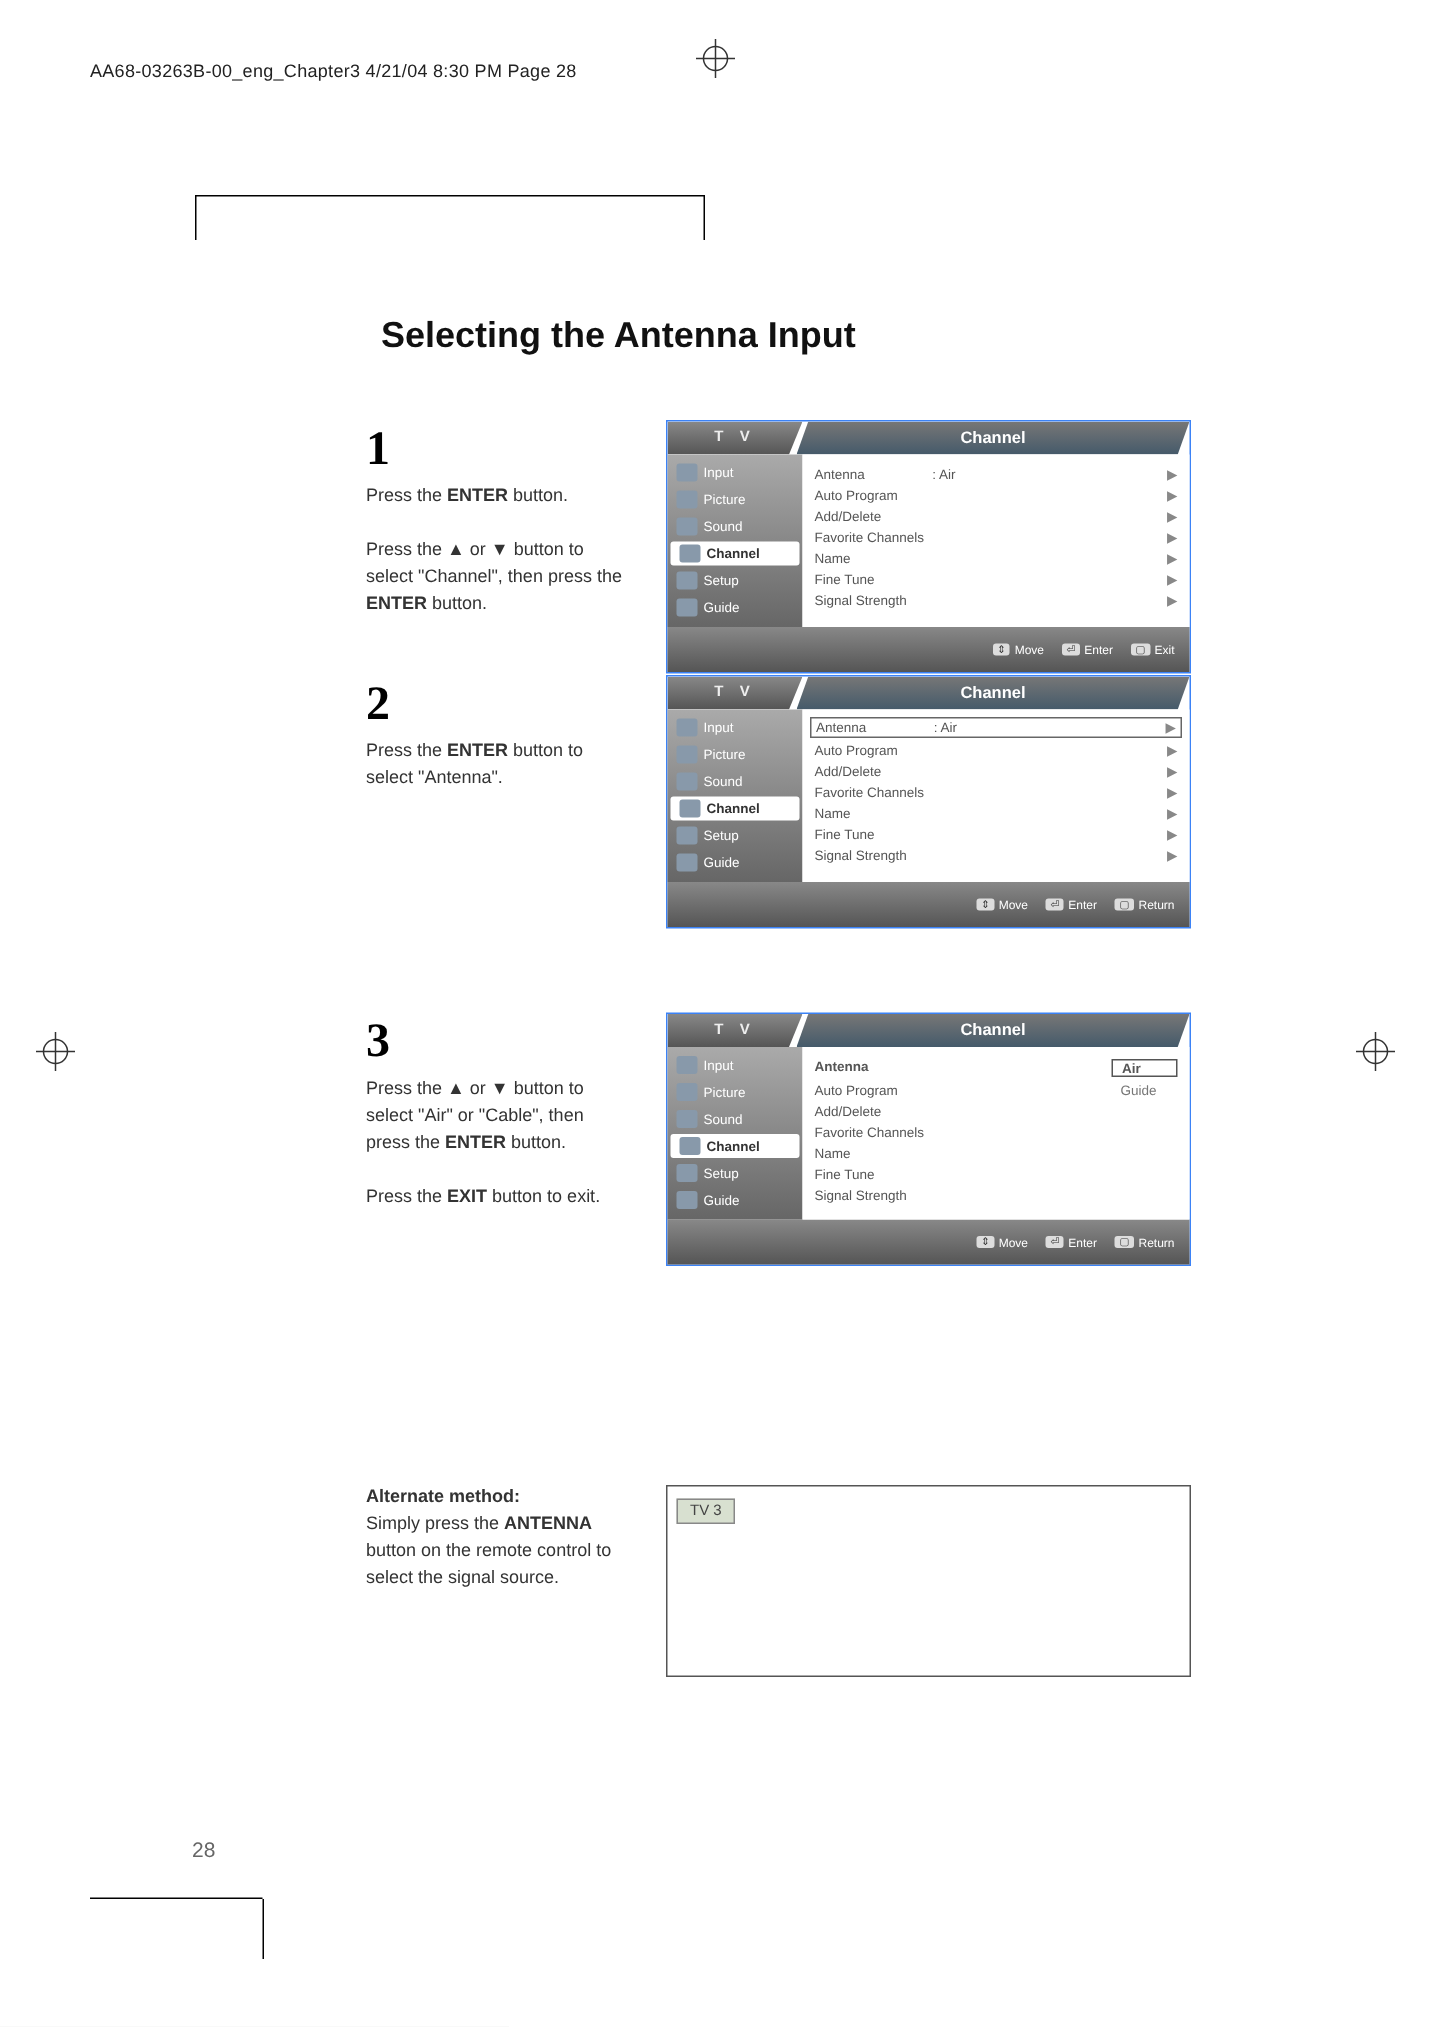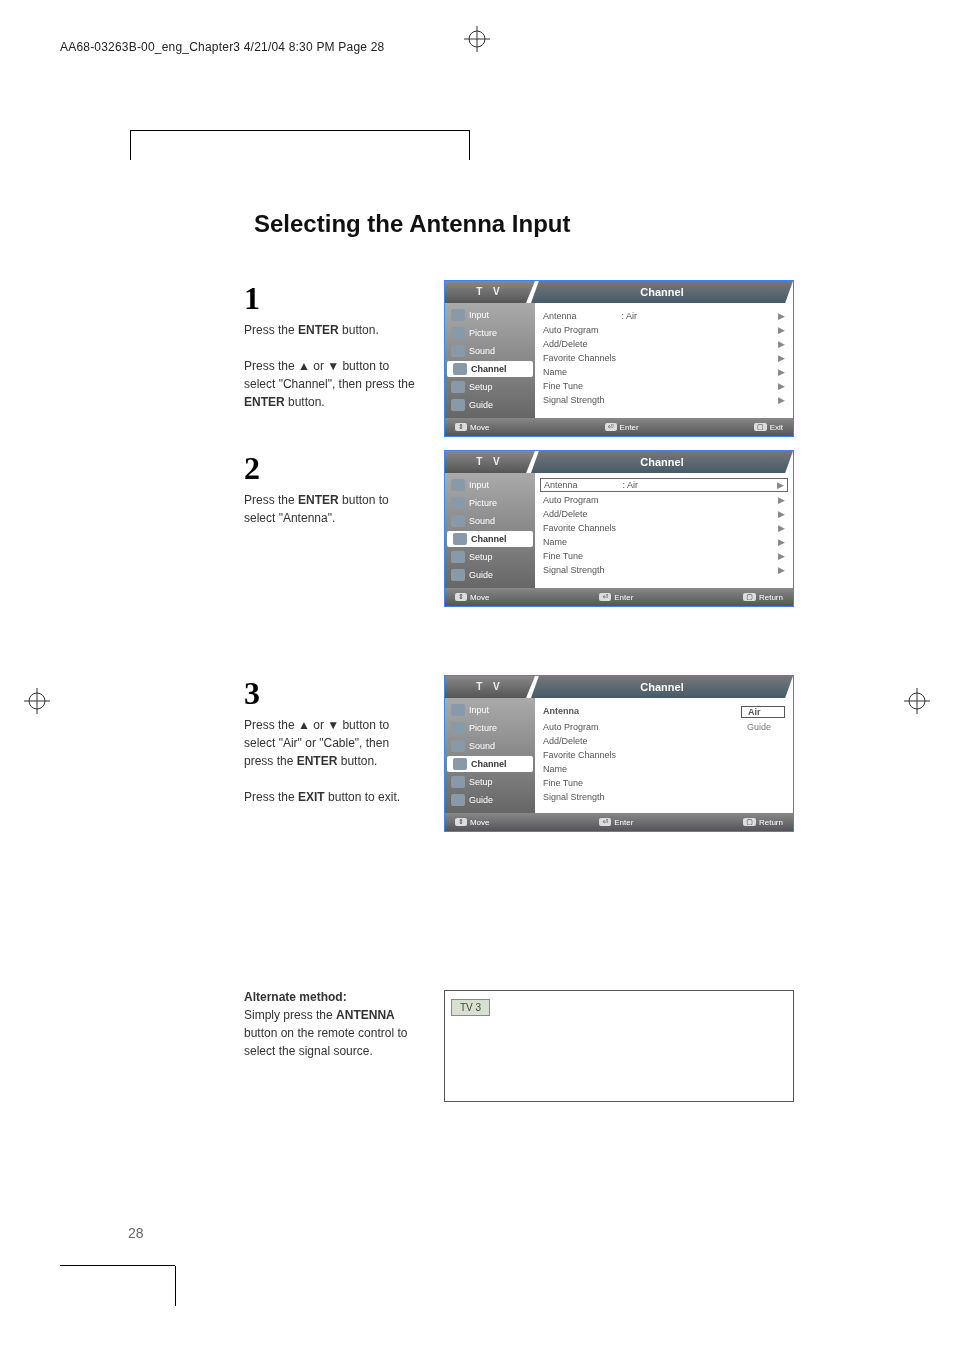--- a/index.html
+++ b/index.html
@@ -27,25 +27,25 @@
 .nav-item{display:flex;align-items:center;gap:4px;padding:2px 6px;font-size:9px;color:#fff}
 .nav-item.active{background:#fff;color:#333;font-weight:bold;border-radius:2px;margin:0 2px}
 .nav-icon{width:14px;height:12px;background:#89a;border-radius:2px;flex-shrink:0}
 .osd-list{flex:1;padding:6px 8px;background:#fff}
 .list-row{display:flex;justify-content:space-between;font-size:9px;color:#555;padding:2px 0}
 .list-row.sel{border:1px solid #666;padding:1px 3px;margin:-1px -3px 1px}
 .list-row.sel-bold{font-weight:bold}
 .arrow{color:#888;font-size:9px}
 .opt-box{border:1px solid #555;padding:0 6px;font-size:9px;min-width:44px;}
 .opt-box.plain{border:none;color:#777}
-.osd-footer{background:linear-gradient(#888,#555);height:18px;display:flex;justify-content:space-between;align-items:center;gap:12px;padding:0 10px;font-size:8px;color:#fff}
+.osd-footer{background:linear-gradient(#888,#555);height:30px;display:flex;justify-content:flex-end;align-items:center;gap:12px;padding:0 10px;font-size:8px;color:#fff}
 .osd-footer span{display:flex;align-items:center;gap:3px}
 .kbd{background:#ddd;color:#333;border-radius:2px;padding:0 3px;font-size:7px}
 .alt-title{font-size:12px;font-weight:bold;color:#333;margin-bottom:2px}
-.alt-box{position:absolute;left:200px;top:0;width:350px;height:112px;border:1px solid #555;background:#fff;padding:6px}
+.alt-box{position:absolute;left:200px;top:0;width:350px;height:128px;border:1px solid #555;background:#fff;padding:6px}
 .alt-tab{display:inline-block;background:#d8e0d0;border:1px solid #888;font-size:10px;padding:2px 8px;color:#444}
 .page-num{position:absolute;bottom:110px;left:128px;font-size:14px;color:#666}
 .margin-line{position:absolute;bottom:85px;left:60px;width:115px;height:1px;background:#000}
 .margin-line-v{position:absolute;bottom:45px;left:175px;width:1px;height:40px;background:#000}
 </style>
 </head>
 <body>
 <div class="page">
 
 <div class="header-line">AA68-03263B-00_eng_Chapter3  4/21/04  8:30 PM  Page 28</div>

